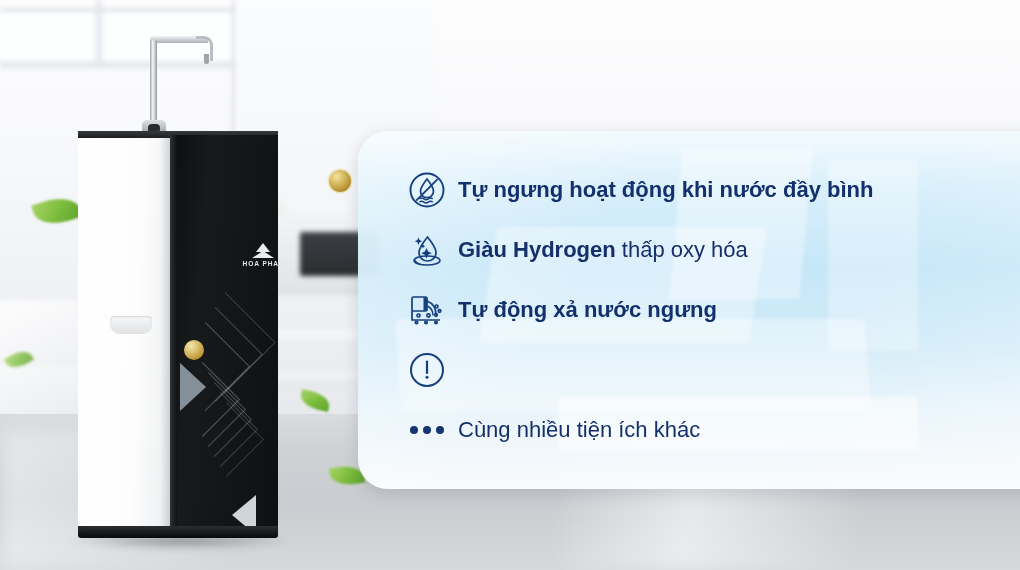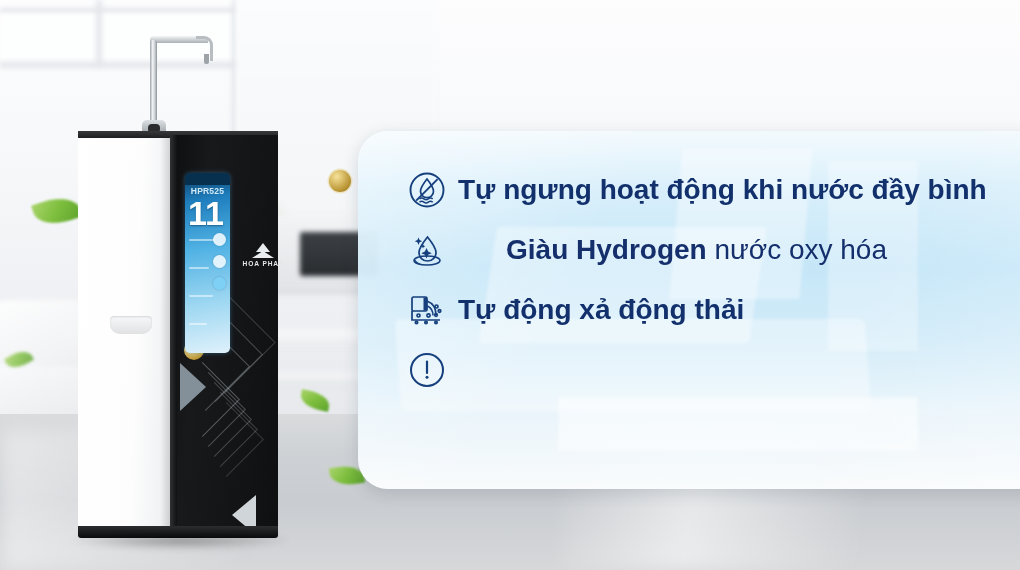--- a/index.html
+++ b/index.html
@@ -177,23 +177,23 @@
     position:absolute;left:358px;top:60px;width:662px;height:46px;
     text-align:center;color:#143a80;
     font-size:33px;font-weight:bold;font-style:italic;letter-spacing:.4px;
     text-shadow:0 1px 1px rgba(255,255,255,.85);
     white-space:nowrap;
   }
 
   .feature-list{position:absolute;left:396px;top:160px;width:624px;}
   .feature{display:flex;align-items:center;height:60px;}
   .f-icon{width:62px;flex:0 0 62px;display:flex;align-items:center;justify-content:center;color:#153f7d;}
-  .f-text{color:#142f6b;font-size:28px;line-height:1.15;white-space:nowrap;}
+  .f-text{color:#142f6b;font-size:22px;line-height:1.15;white-space:nowrap;}
   .f-text.bold{font-weight:bold;color:#12306c;}
-  .f-text .b{font-weight:bold;margin-left:48px;}
+  .f-text .b{font-weight:bold;}
   .dots3{display:flex;gap:5px;}
   .dots3 span{width:8px;height:8px;border-radius:50%;background:#16346f;display:block;}
 </style>
 </head>
 <body>
 
 <div class="stage">
 
   <div class="bg">
     <div class="bg-sky"></div>
@@ -251,34 +251,20 @@
       <div class="chev" style="left:30px;top:278px;width:52px;height:52px;transform:rotate(45deg);border-color:rgba(185,194,202,.22);"></div>
       <div class="chev" style="left:4px;top:200px;width:62px;height:62px;transform:rotate(45deg);border-color:rgba(185,194,202,.36);"></div>
       <div class="chev" style="left:12px;top:186px;width:66px;height:66px;transform:rotate(45deg);border-color:rgba(185,194,202,.30);"></div>
       <div class="chev" style="left:20px;top:172px;width:70px;height:70px;transform:rotate(45deg);border-color:rgba(185,194,202,.24);"></div>
       <div class="chev-fill" style="left:10px;top:228px;width:0;height:0;border-top:24px solid transparent;border-bottom:24px solid transparent;border-left:26px solid rgba(150,166,176,.85);"></div>
       <div class="chev-fill" style="left:62px;top:360px;width:0;height:0;border-top:20px solid transparent;border-bottom:20px solid transparent;border-right:24px solid rgba(224,230,234,.92);"></div>
 
       <div class="badge-gold"></div>
       <div class="badge-gold2"></div>
 
-      <div class="spec">
-        <div class="spec-cap"></div>
-        <div class="spec-code">HPR525</div>
-        <div class="spec-num">11</div>
-        <div class="spec-line" style="top:66px;"></div>
-        <div class="spec-line" style="top:94px;width:20px;"></div>
-        <div class="spec-line" style="top:122px;width:24px;"></div>
-        <div class="spec-line" style="top:150px;width:18px;"></div>
-        <div class="spec-dots">
-          <div class="spec-dot"></div>
-            <div class="spec-dot"></div>
-            <div class="spec-dot" style="background:#7fd0f5;"></div>
-        </div>
-      </div>
 
       <div class="logo-hp">
         <div class="logo-tri"></div>
         <div class="logo-tri2"></div>
         <div class="logo-txt">HOA PHAT</div>
       </div>
     </div>
     <div class="cab-black-edge"></div>
     <div class="cab-base"></div>
     <div class="cab-shadow"></div>
@@ -313,49 +299,59 @@
       <div class="f-icon">
         <svg width="42" height="42" viewBox="0 0 42 42" fill="none" stroke="#153f7d" stroke-width="1.7">
           <path d="M21.5 8 C21.5 8 13 18.5 13 23.6 C13 28.3 16.8 32 21.5 32 C26.2 32 30 28.3 30 23.6 C30 18.5 21.5 8 21.5 8 Z"></path>
           <ellipse cx="21" cy="31.5" rx="13" ry="4.6" stroke-width="1.5"></ellipse>
           <path d="M8.6 31 q2 3.4 6 4.6" stroke-width="1.4"></path>
           <path d="M20.5 19 l1.6 3.6 l3.6 1.6 l-3.6 1.6 l-1.6 3.6 l-1.6 -3.6 l-3.6 -1.6 l3.6 -1.6 Z" fill="#153f7d" stroke="none"></path>
           <path d="M12.5 8.5 l1.1 2.6 l2.6 1.1 l-2.6 1.1 l-1.1 2.6 l-1.1 -2.6 l-2.6 -1.1 l2.6 -1.1 Z" fill="#153f7d" stroke="none"></path>
           <path d="M17 15 l.7 1.6 l1.6 .7 l-1.6 .7 l-.7 1.6 l-.7 -1.6 l-1.6 -.7 l1.6 -.7 Z" fill="#153f7d" stroke="none"></path>
         </svg>
       </div>
-      <div class="f-text"><span class="b">Giàu Hydrogen</span><span> nước oxy hóa</span></div>
+      <div class="f-text"><span class="b">Giàu Hydrogen</span><span> thấp oxy hóa</span></div>
     </div>
 
     <div class="feature">
       <div class="f-icon">
         <svg width="42" height="42" viewBox="0 0 42 42" fill="none" stroke="#153f7d" stroke-width="1.7">
           <rect x="6" y="8" width="15" height="14" rx="1.6"></rect>
           <rect x="17.5" y="8.5" width="3.6" height="13" fill="#153f7d" stroke="none"></rect>
           <path d="M6 22 L6 31 L34 31" stroke-width="1.7"></path>
           <path d="M21 12 q9 3.5 9 14" stroke-width="1.6"></path>
           <path d="M21.5 17 q5.5 2.6 5.5 9.6" stroke-width="1.5"></path>
           <circle cx="12.5" cy="26.5" r="1.5"></circle>
           <circle cx="22.5" cy="26.5" r="1.6"></circle>
           <circle cx="30.5" cy="17.5" r="1.5"></circle>
           <circle cx="33.5" cy="22" r="1.3"></circle>
           <circle cx="30" cy="26" r="1.3"></circle>
           <circle cx="10.5" cy="33.5" r="1.2"></circle>
           <circle cx="20" cy="33.5" r="1.2"></circle>
           <circle cx="30" cy="33.5" r="1.2"></circle>
         </svg>
       </div>
-      <div class="f-text bold">Tự động xả động thải</div>
+      <div class="f-text bold">Tự động xả nước ngưng</div>
     </div>
 
     <div class="feature">
       <div class="f-icon">
         <svg width="42" height="42" viewBox="0 0 42 42" fill="none" stroke="#153f7d" stroke-width="2">
           <circle cx="21" cy="21" r="16"></circle>
           <line x1="21" y1="12.5" x2="21" y2="24" stroke-width="2.2" stroke-linecap="round"></line>
           <circle cx="21" cy="28.3" r="1.5" fill="#153f7d" stroke="none"></circle>
         </svg>
       </div>
     </div>
 
+    <div class="feature">
+      <div class="f-icon">
+        <div class="dots3">
+            <span></span>
+            <span></span>
+            <span></span>
+          </div>
+      </div>
+      <div class="f-text">Cùng nhiều tiện ích khác</div>
+    </div>
 
   </div>
 </div>
 
 </body></html>

